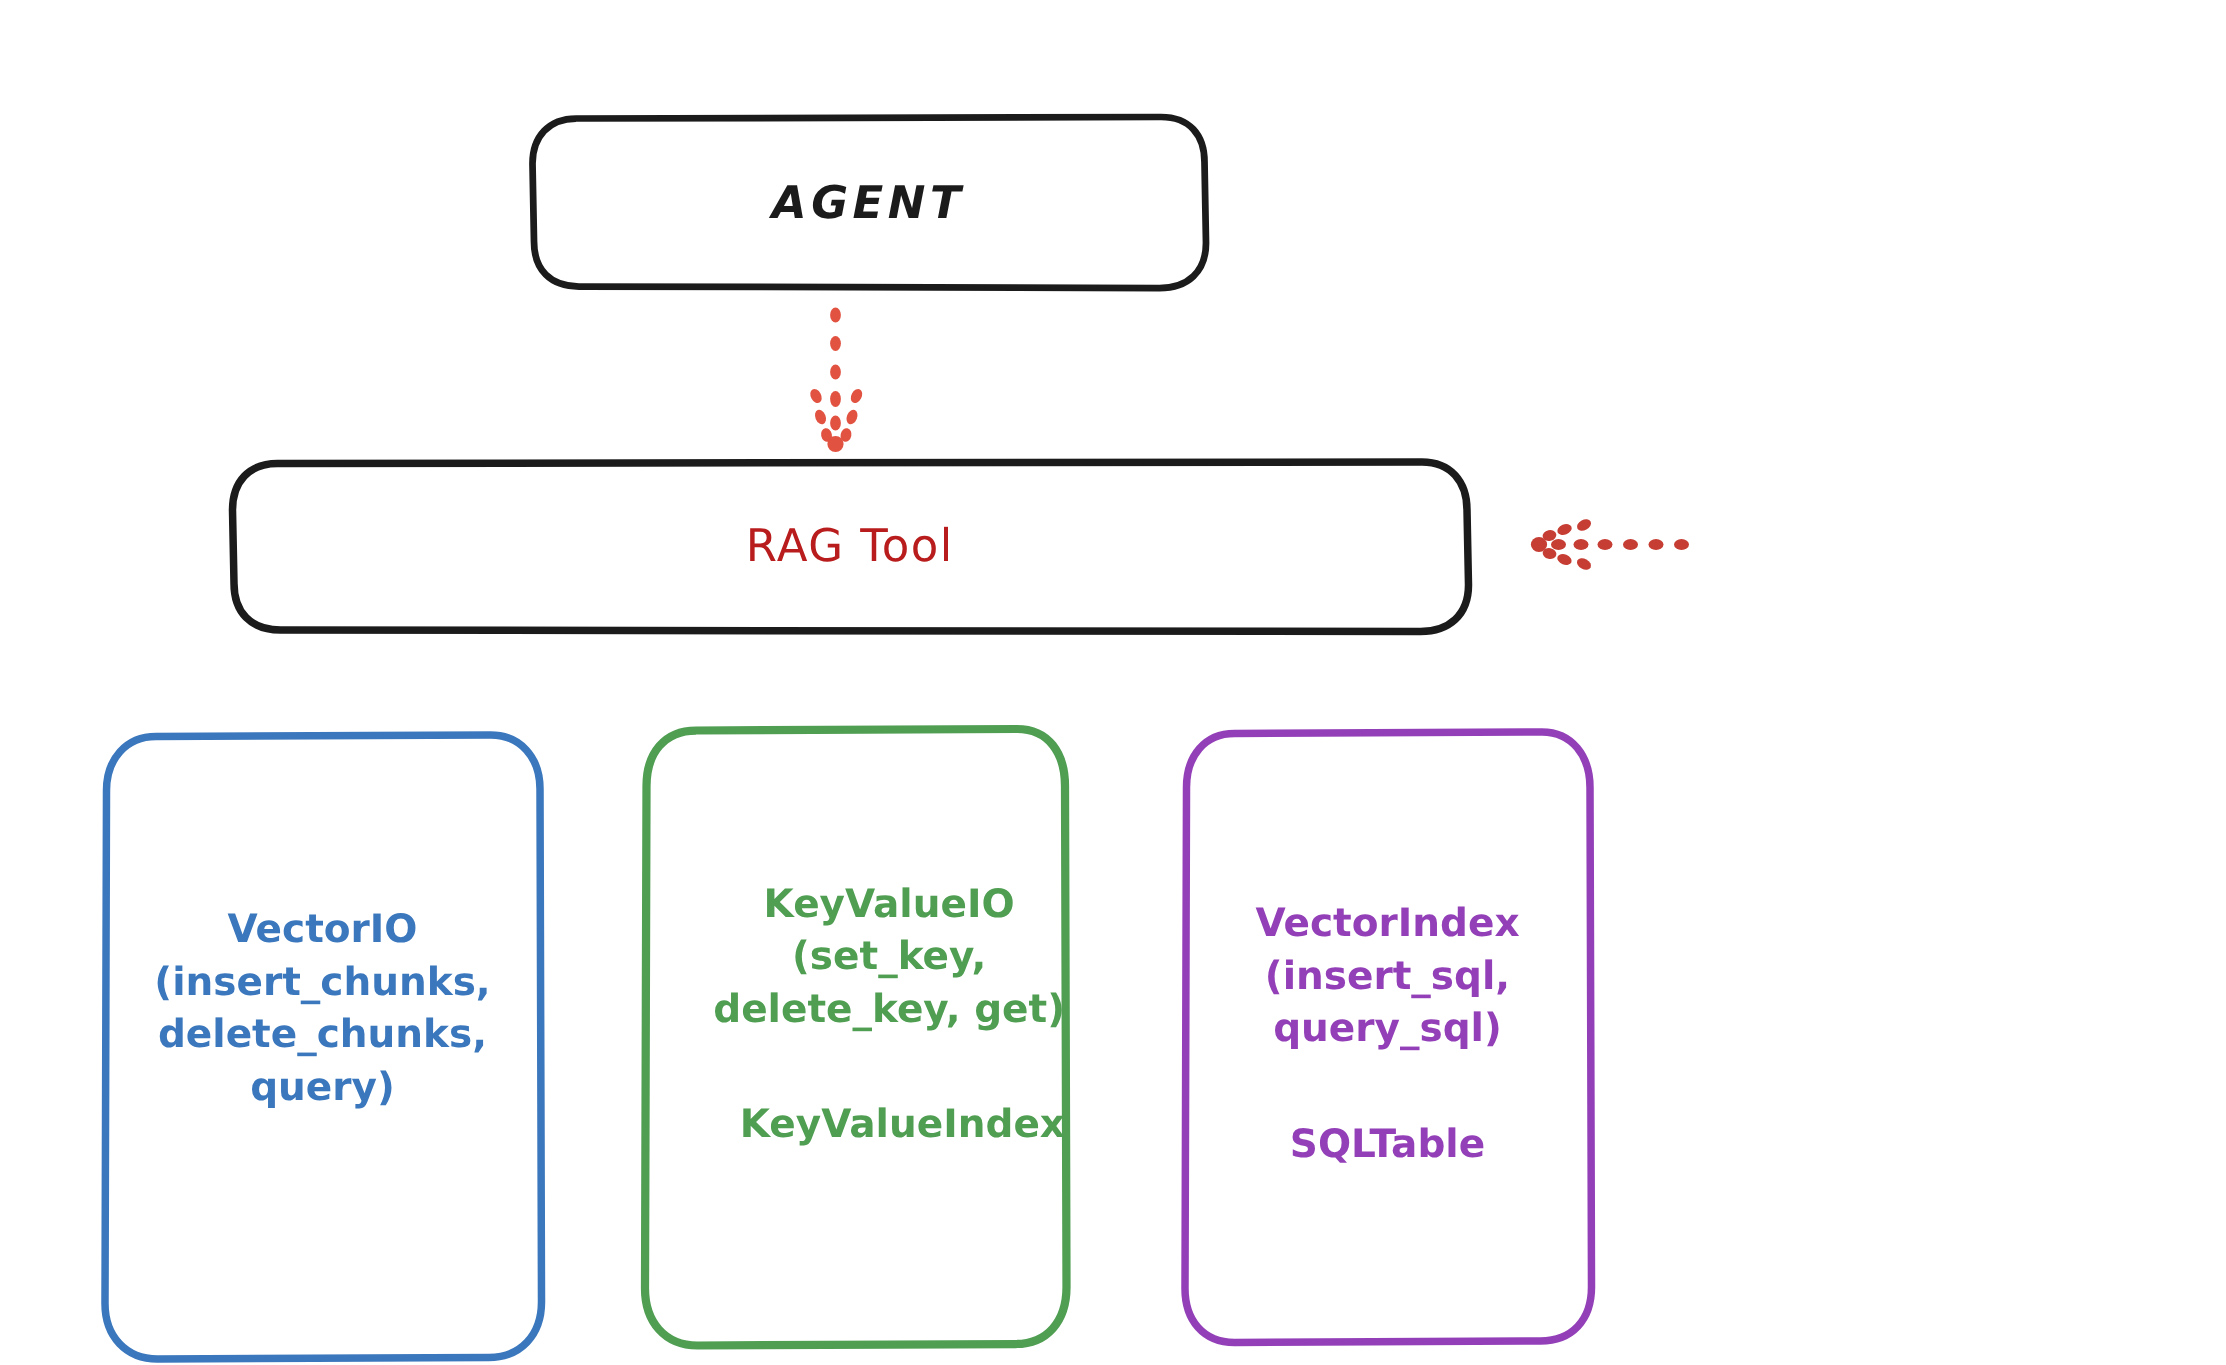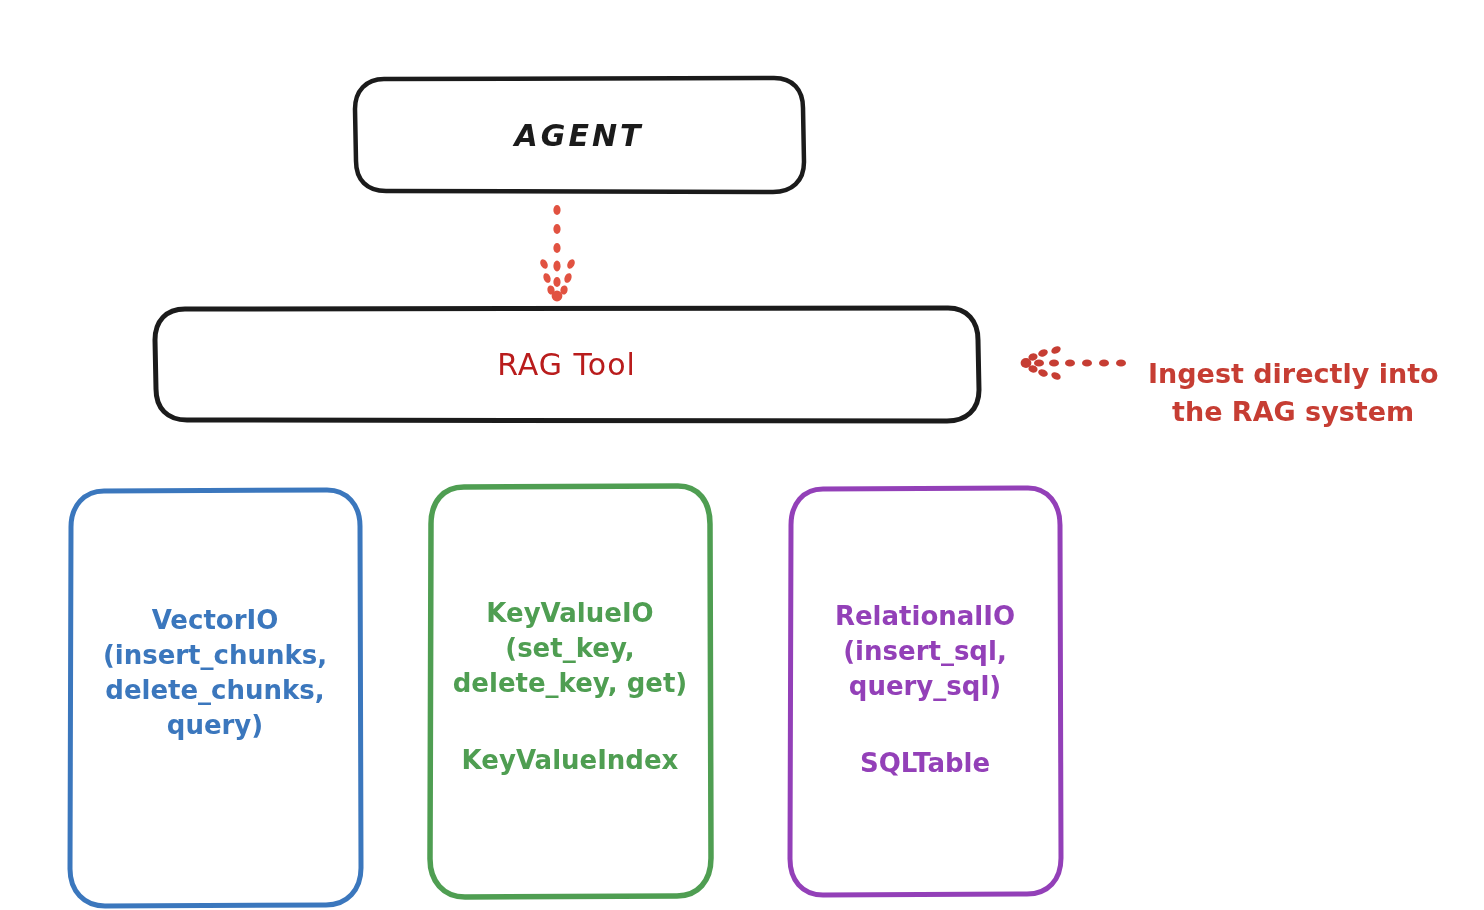--- a/index.html
+++ b/index.html
@@ -73,24 +73,25 @@
   }
   .vector-label {
     left: 70px;
     top: 425px;
     width: 290px;
     height: 416px;
     color: #3b77bd;
   }
   .keyvalue-label {
     left: 430px;
-    top: 442px;
+    top: 432px;
     width: 280px;
     height: 410px;
     color: #4f9e52;
+    align-items: flex-end;
   }
   .relational-label {
     left: 790px;
     top: 448px;
     width: 270px;
     height: 404px;
     color: #9340b8;
   }
   .annotation {
     position: absolute;
@@ -217,24 +218,20 @@
   </div>
 
   <div class="node-label store-label keyvalue-label">
     <span class="api-block">KeyValueIO
 (set_key,
 delete_key, get)</span>
     <span class="index-block">KeyValueIndex</span>
   </div>
 
   <div class="node-label store-label relational-label">
-    <span class="api-block">RelationalIO
+    <span class="api-block">VectorIndex
 (insert_sql,
 query_sql)</span>
     <span class="index-block">SQLTable</span>
   </div>
 
-  <div class="annotation">
-    <span>Ingest directly into</span>
-    <span class="line2">the RAG system</span>
-  </div>
 
 </div>
 
 </body></html>

